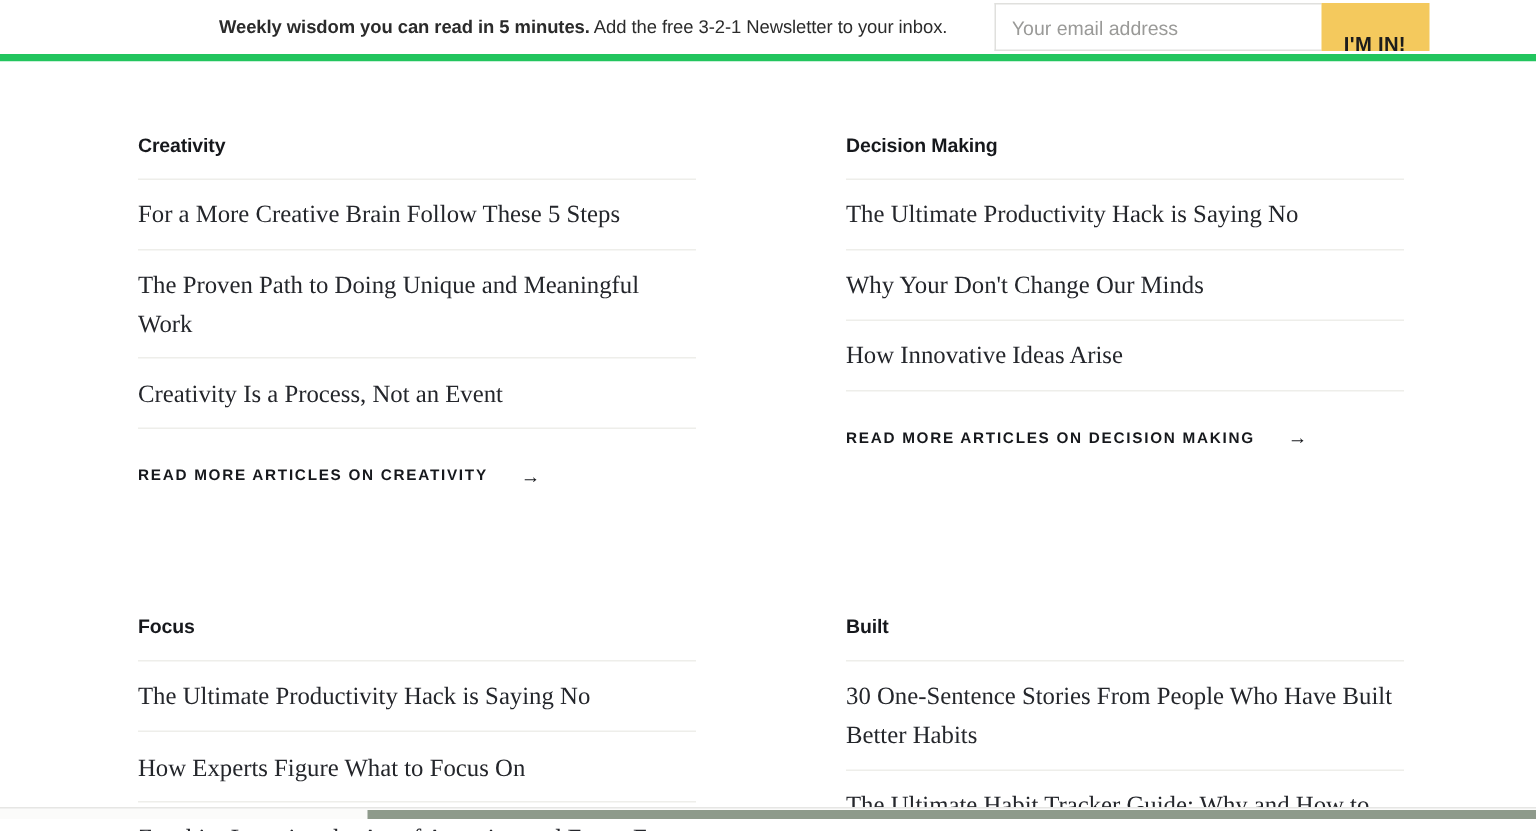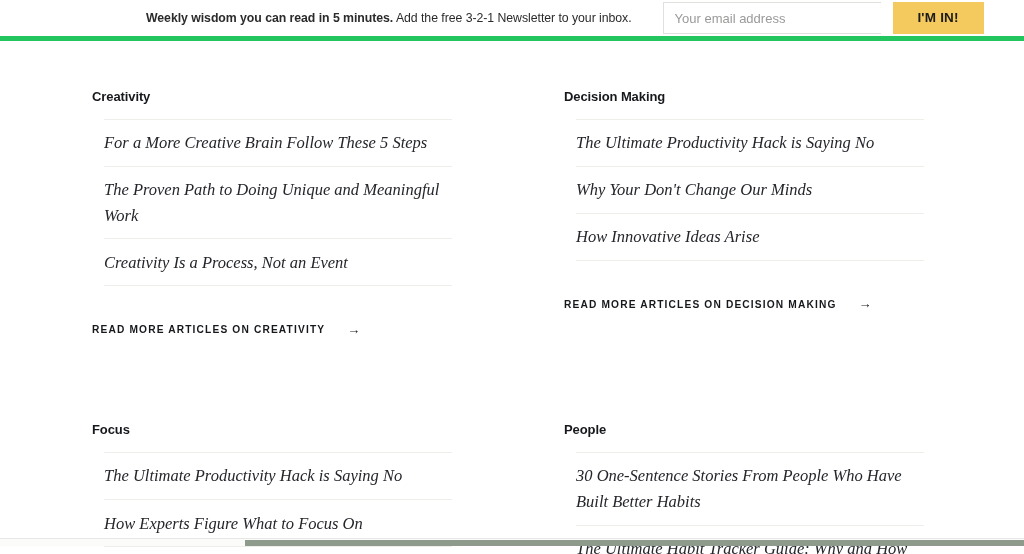--- a/index.html
+++ b/index.html
@@ -58,34 +58,33 @@
     padding: 0 11px;
     font-family: "Liberation Sans", sans-serif;
     font-size: 13px;
     color: #333333;
     outline: none;
   }
   .email-input::placeholder {
     color: #9a9a98;
   }
   .signup-button {
-    width: 91px;
+    width: 72px;
     height: 32px;
     border: none;
     background: #f4c95d;
     color: #1c1c1c;
     font-family: "Liberation Sans", sans-serif;
     font-size: 13.5px;
     font-weight: 700;
     letter-spacing: 0.2px;
     cursor: pointer;
     line-height: 32px;
-    padding: 0;
+    padding: 12px;
     text-align: center;
-    margin-left: 12px;
   }
 
   
   .categories-grid {
     padding: 0;
     margin: 0;
     position: relative;
     background: #ffffff;
     height: 505px;
     box-sizing: border-box;
@@ -105,24 +104,23 @@
     font-family: "Liberation Sans", sans-serif;
     font-size: 13px;
     font-weight: 700;
     color: #16181c;
     letter-spacing: -0.1px;
     margin: 0 0 14px 0;
     line-height: 1.2;
   }
   .article-list {
     list-style: none;
-    margin: 12px;
+    margin: 0;
     padding: 0;
     border-top: 1px solid #eeeeea;
-    font-style: italic;
   }
   .article-item {
     border-bottom: 1px solid #eeeeea;
   }
   .article-link {
     display: block;
     font-family: "Liberation Serif", serif;
     font-size: 16.5px;
     color: #24262b;
     text-decoration: none;
@@ -245,21 +243,21 @@
         <li class="article-item">
             <a class="article-link" href="#">Zanshin: Learning the Art of Attention and Focus From a Legendary Samurai Archer</a>
           </li>
       </ul>
 
     </div>
 
     <div class="cat-spacer"></div>
 
     <div class="cat-col">
-      <h2 class="cat-title">People</h2>
+      <h2 class="cat-title">Built</h2>
       <ul class="article-list">
         <li class="article-item">
             <a class="article-link" href="#">30 One-Sentence Stories From People Who Have Built Better Habits</a>
           </li>
         <li class="article-item">
             <a class="article-link" href="#">The Ultimate Habit Tracker Guide: Why and How to Track Your Habits</a>
           </li>
 
       </ul>
 

